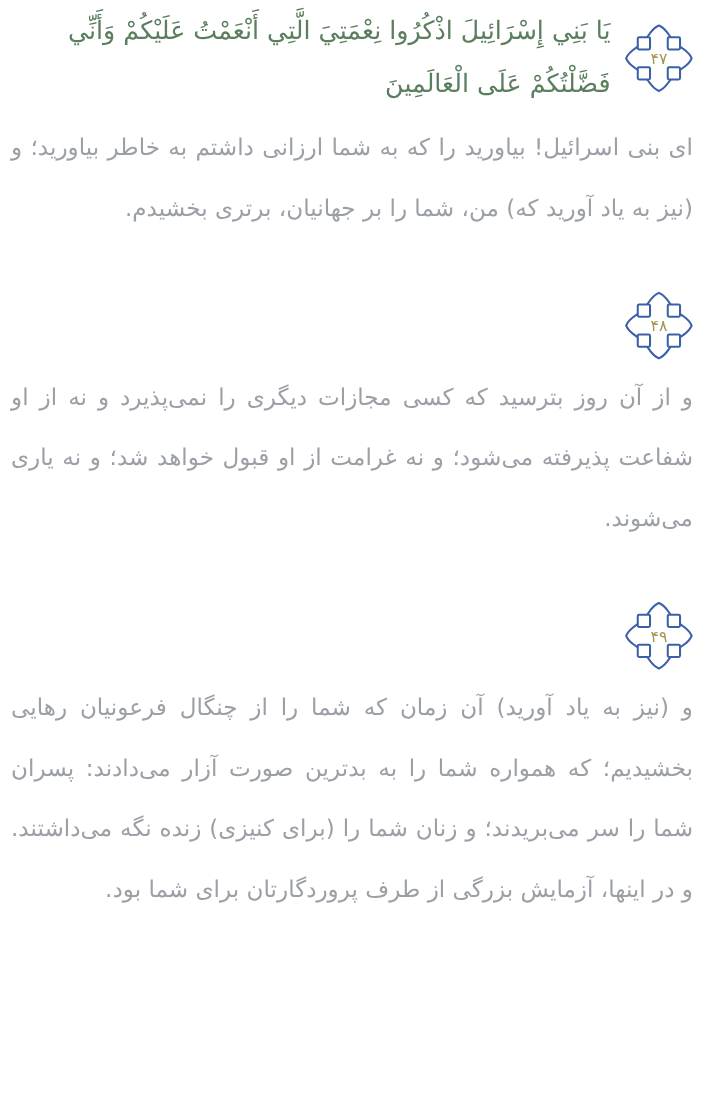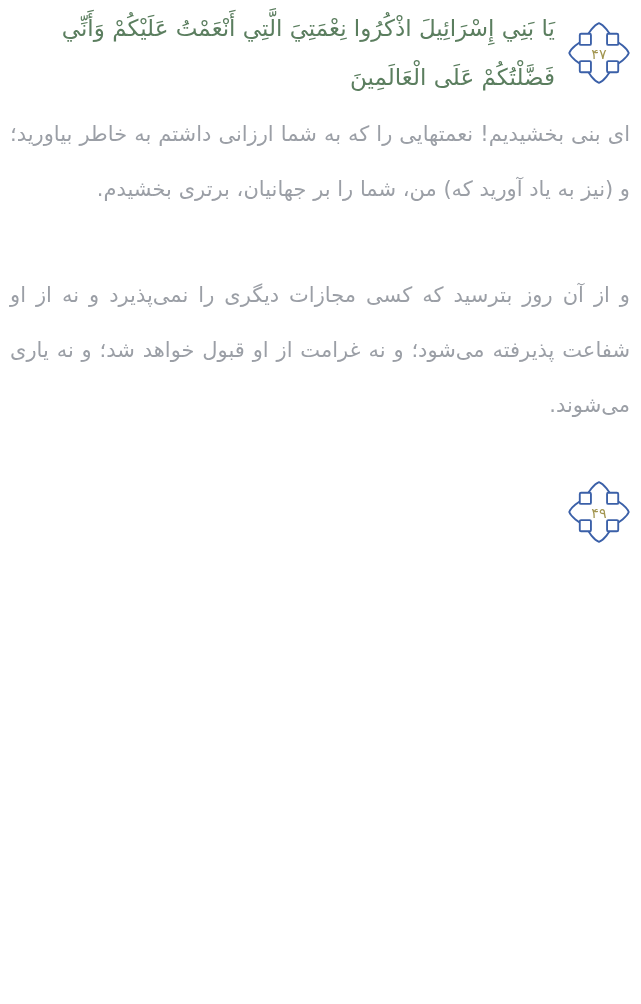--- a/index.html
+++ b/index.html
@@ -61,35 +61,46 @@
         <path d="M50,2 C58,5 67,17 72,28 C83,33 95,42 98,50 C95,58 83,67 72,72 C67,83 58,95 50,98 C42,95 33,83 28,72 C17,67 5,58 2,50 C5,42 17,33 28,28 C33,17 42,5 50,2 Z" fill="#ffffff" stroke="currentColor" stroke-width="3"></path>
         <rect x="63" y="19" width="18" height="18" rx="2" fill="#ffffff" stroke="currentColor" stroke-width="3"></rect>
         <rect x="19" y="19" width="18" height="18" rx="2" fill="#ffffff" stroke="currentColor" stroke-width="3"></rect>
         <rect x="19" y="63" width="18" height="18" rx="2" fill="#ffffff" stroke="currentColor" stroke-width="3"></rect>
         <rect x="63" y="63" width="18" height="18" rx="2" fill="#ffffff" stroke="currentColor" stroke-width="3"></rect>
         <text class="num" x="50" y="52" text-anchor="middle" dominant-baseline="central">۴۷</text>
       </svg>
     </div>
     <p class="arabic">يَا بَنِي إِسْرَائِيلَ اذْكُرُوا نِعْمَتِيَ الَّتِي أَنْعَمْتُ عَلَيْكُمْ وَأَنِّي فَضَّلْتُكُمْ عَلَى الْعَالَمِينَ</p>
   </div>
-  <p class="translation">ای بنی بخشیدیم! نعمتهایی را که به شما ارزانی داشتم به خاطر بیاورید؛ و (نیز به یاد آورید که) من، شما را بر جهانیان، برتری بخشیدم.</p>
+  <p class="translation">ای بنی اسرائیل! بیاورید را که به شما ارزانی داشتم به خاطر بیاورید؛ و (نیز به یاد آورید که) من، شما را بر جهانیان، برتری بخشیدم.</p>
 </section>
 
 <section class="verse-block">
   <div class="arabic-row">
+    <div class="medallion">
+      <svg viewBox="0 0 100 100" aria-hidden="true">
+        <path d="M50,2 C58,5 67,17 72,28 C83,33 95,42 98,50 C95,58 83,67 72,72 C67,83 58,95 50,98 C42,95 33,83 28,72 C17,67 5,58 2,50 C5,42 17,33 28,28 C33,17 42,5 50,2 Z" fill="#ffffff" stroke="currentColor" stroke-width="3"></path>
+        <rect x="63" y="19" width="18" height="18" rx="2" fill="#ffffff" stroke="currentColor" stroke-width="3"></rect>
+        <rect x="19" y="19" width="18" height="18" rx="2" fill="#ffffff" stroke="currentColor" stroke-width="3"></rect>
+        <rect x="19" y="63" width="18" height="18" rx="2" fill="#ffffff" stroke="currentColor" stroke-width="3"></rect>
+        <rect x="63" y="63" width="18" height="18" rx="2" fill="#ffffff" stroke="currentColor" stroke-width="3"></rect>
+        <text class="num" x="50" y="52" text-anchor="middle" dominant-baseline="central">۴۸</text>
+      </svg>
+    </div>
   </div>
   <p class="translation">و از آن روز بترسید که کسی مجازات دیگری را نمی‌پذیرد و نه از او شفاعت پذیرفته می‌شود؛ و نه غرامت از او قبول خواهد شد؛ و نه یاری می‌شوند.</p>
 </section>
 
 <section class="verse-block">
   <div class="arabic-row">
     <div class="medallion">
       <svg viewBox="0 0 100 100" aria-hidden="true">
         <path d="M50,2 C58,5 67,17 72,28 C83,33 95,42 98,50 C95,58 83,67 72,72 C67,83 58,95 50,98 C42,95 33,83 28,72 C17,67 5,58 2,50 C5,42 17,33 28,28 C33,17 42,5 50,2 Z" fill="#ffffff" stroke="currentColor" stroke-width="3"></path>
         <rect x="63" y="19" width="18" height="18" rx="2" fill="#ffffff" stroke="currentColor" stroke-width="3"></rect>
         <rect x="19" y="19" width="18" height="18" rx="2" fill="#ffffff" stroke="currentColor" stroke-width="3"></rect>
         <rect x="19" y="63" width="18" height="18" rx="2" fill="#ffffff" stroke="currentColor" stroke-width="3"></rect>
         <rect x="63" y="63" width="18" height="18" rx="2" fill="#ffffff" stroke="currentColor" stroke-width="3"></rect>
         <text class="num" x="50" y="52" text-anchor="middle" dominant-baseline="central">۴۹</text>
       </svg>
     </div>
   </div>
+  <p class="translation">و (نیز به یاد آورید) آن زمان که شما را از چنگال فرعونیان رهایی بخشیدیم؛ که همواره شما را به بدترین صورت آزار می‌دادند: پسران شما را سر می‌بریدند؛ و زنان شما را (برای کنیزی) زنده نگه می‌داشتند. و در اینها، آزمایش بزرگی از طرف پروردگارتان برای شما بود.</p>
 </section>
 
 </body></html>

